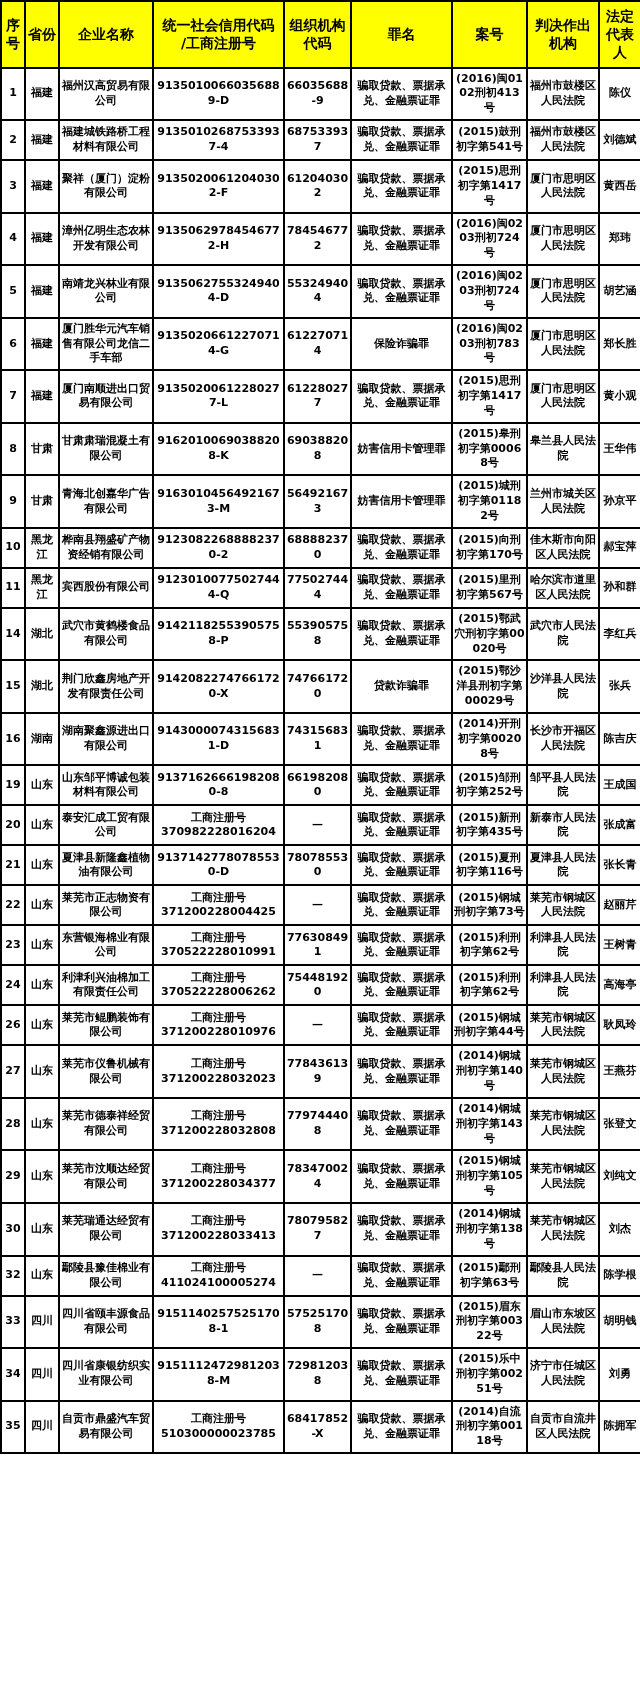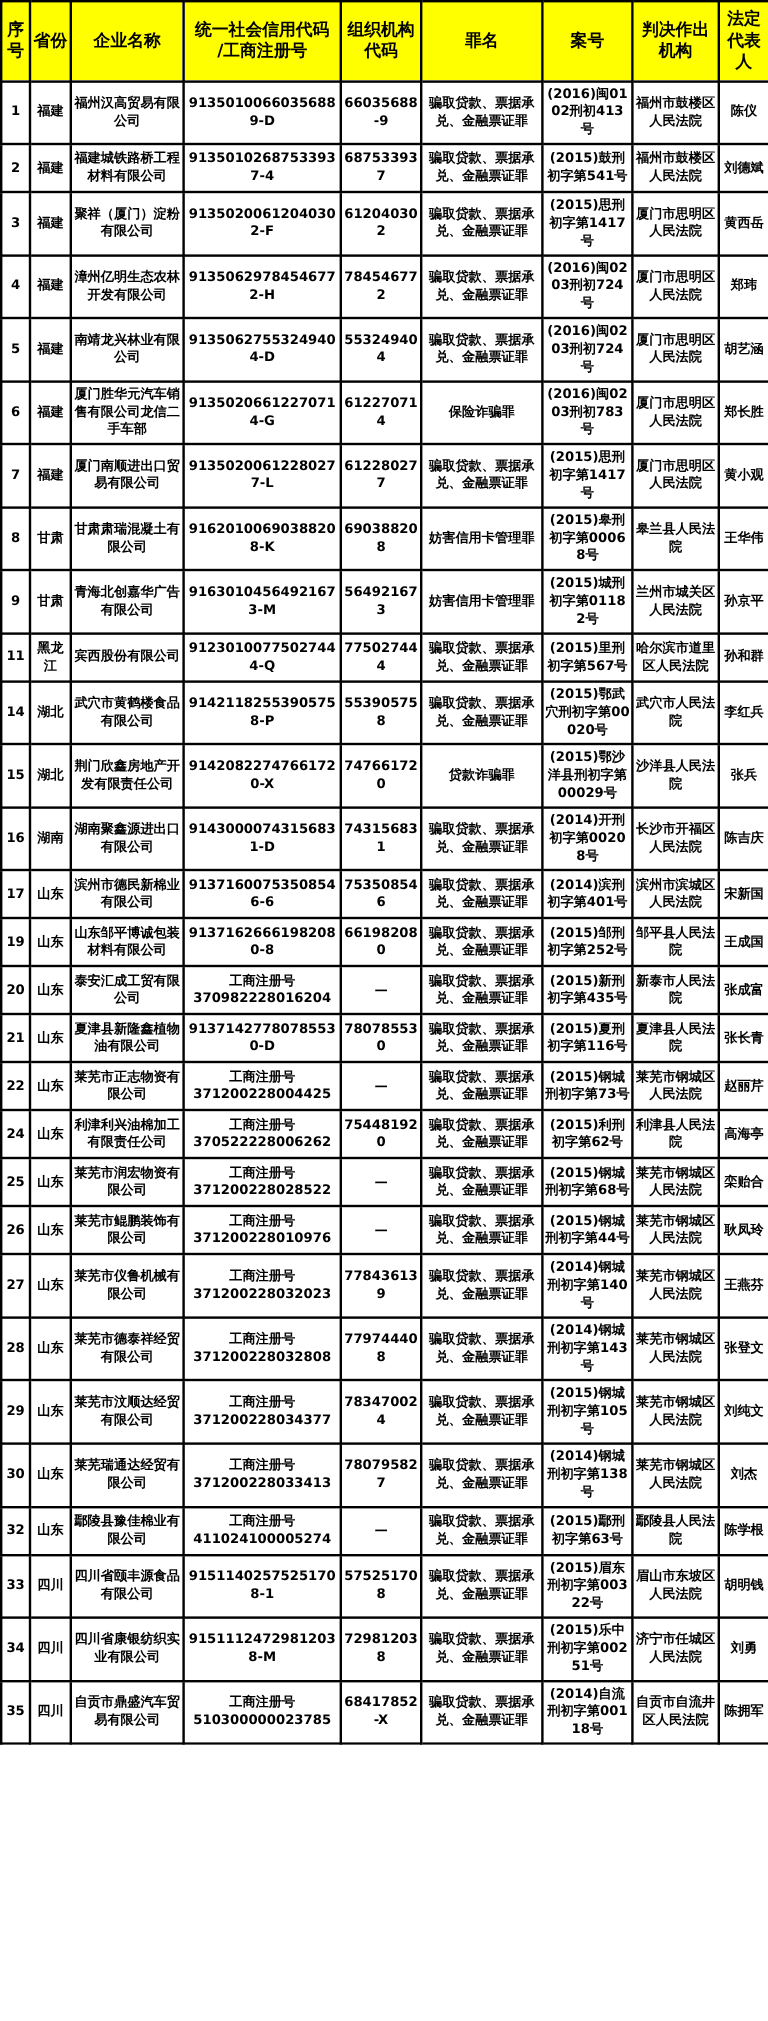--- a/index.html
+++ b/index.html
@@ -170,20 +170,31 @@
           <td>甘肃</td>
           <td>青海北创嘉华广告有限公司</td>
           <td>91630104564921673-M</td>
           <td>564921673</td>
           <td>妨害信用卡管理罪</td>
           <td>(2015)城刑初字第01182号</td>
           <td>兰州市城关区人民法院</td>
           <td>孙京平</td>
         </tr>
         <tr>
+          <td>10</td>
+          <td>黑龙江</td>
+          <td>桦南县翔盛矿产物资经销有限公司</td>
+          <td>91230822688882370-2</td>
+          <td>688882370</td>
+          <td>骗取贷款、票据承兑、金融票证罪</td>
+          <td>(2015)向刑初字第170号</td>
+          <td>佳木斯市向阳区人民法院</td>
+          <td>郝宝萍</td>
+        </tr>
+        <tr>
           <td>11</td>
           <td>黑龙江</td>
           <td>宾西股份有限公司</td>
           <td>91230100775027444-Q</td>
           <td>775027444</td>
           <td>骗取贷款、票据承兑、金融票证罪</td>
           <td>(2015)里刑初字第567号</td>
           <td>哈尔滨市道里区人民法院</td>
           <td>孙和群</td>
         </tr>
@@ -214,31 +225,20 @@
           <td>湖南</td>
           <td>湖南聚鑫源进出口有限公司</td>
           <td>91430000743156831-D</td>
           <td>743156831</td>
           <td>骗取贷款、票据承兑、金融票证罪</td>
           <td>(2014)开刑初字第00208号</td>
           <td>长沙市开福区人民法院</td>
           <td>陈吉庆</td>
         </tr>
         <tr>
-          <td>17</td>
-          <td>山东</td>
-          <td>滨州市德民新棉业有限公司</td>
-          <td>91371600753508546-6</td>
-          <td>753508546</td>
-          <td>骗取贷款、票据承兑、金融票证罪</td>
-          <td>(2014)滨刑初字第401号</td>
-          <td>滨州市滨城区人民法院</td>
-          <td>宋新国</td>
-        </tr>
-        <tr>
           <td>19</td>
           <td>山东</td>
           <td>山东邹平博诚包装材料有限公司</td>
           <td>91371626661982080-8</td>
           <td>661982080</td>
           <td>骗取贷款、票据承兑、金融票证罪</td>
           <td>(2015)邹刑初字第252号</td>
           <td>邹平县人民法院</td>
           <td>王成国</td>
         </tr>
@@ -271,42 +271,42 @@
           <td>莱芜市正志物资有限公司</td>
           <td>工商注册号
 371200228004425</td>
           <td>—</td>
           <td>骗取贷款、票据承兑、金融票证罪</td>
           <td>(2015)钢城刑初字第73号</td>
           <td>莱芜市钢城区人民法院</td>
           <td>赵丽芹</td>
         </tr>
         <tr>
+          <td>23</td>
+          <td>山东</td>
+          <td>东营银海棉业有限公司</td>
+          <td>工商注册号
+370522228010991</td>
+          <td>776308491</td>
+          <td>骗取贷款、票据承兑、金融票证罪</td>
+          <td>(2015)利刑初字第62号</td>
+          <td>利津县人民法院</td>
+          <td>王树青</td>
+        </tr>
+        <tr>
           <td>24</td>
           <td>山东</td>
           <td>利津利兴油棉加工有限责任公司</td>
           <td>工商注册号
 370522228006262</td>
           <td>754481920</td>
           <td>骗取贷款、票据承兑、金融票证罪</td>
           <td>(2015)利刑初字第62号</td>
           <td>利津县人民法院</td>
           <td>高海亭</td>
-        </tr>
-        <tr>
-          <td>25</td>
-          <td>山东</td>
-          <td>莱芜市润宏物资有限公司</td>
-          <td>工商注册号
-371200228028522</td>
-          <td>—</td>
-          <td>骗取贷款、票据承兑、金融票证罪</td>
-          <td>(2015)钢城刑初字第68号</td>
-          <td>莱芜市钢城区人民法院</td>
-          <td>栾贻合</td>
         </tr>
         <tr>
           <td>26</td>
           <td>山东</td>
           <td>莱芜市鲲鹏装饰有限公司</td>
           <td>工商注册号
 371200228010976</td>
           <td>—</td>
           <td>骗取贷款、票据承兑、金融票证罪</td>
           <td>(2015)钢城刑初字第44号</td>

